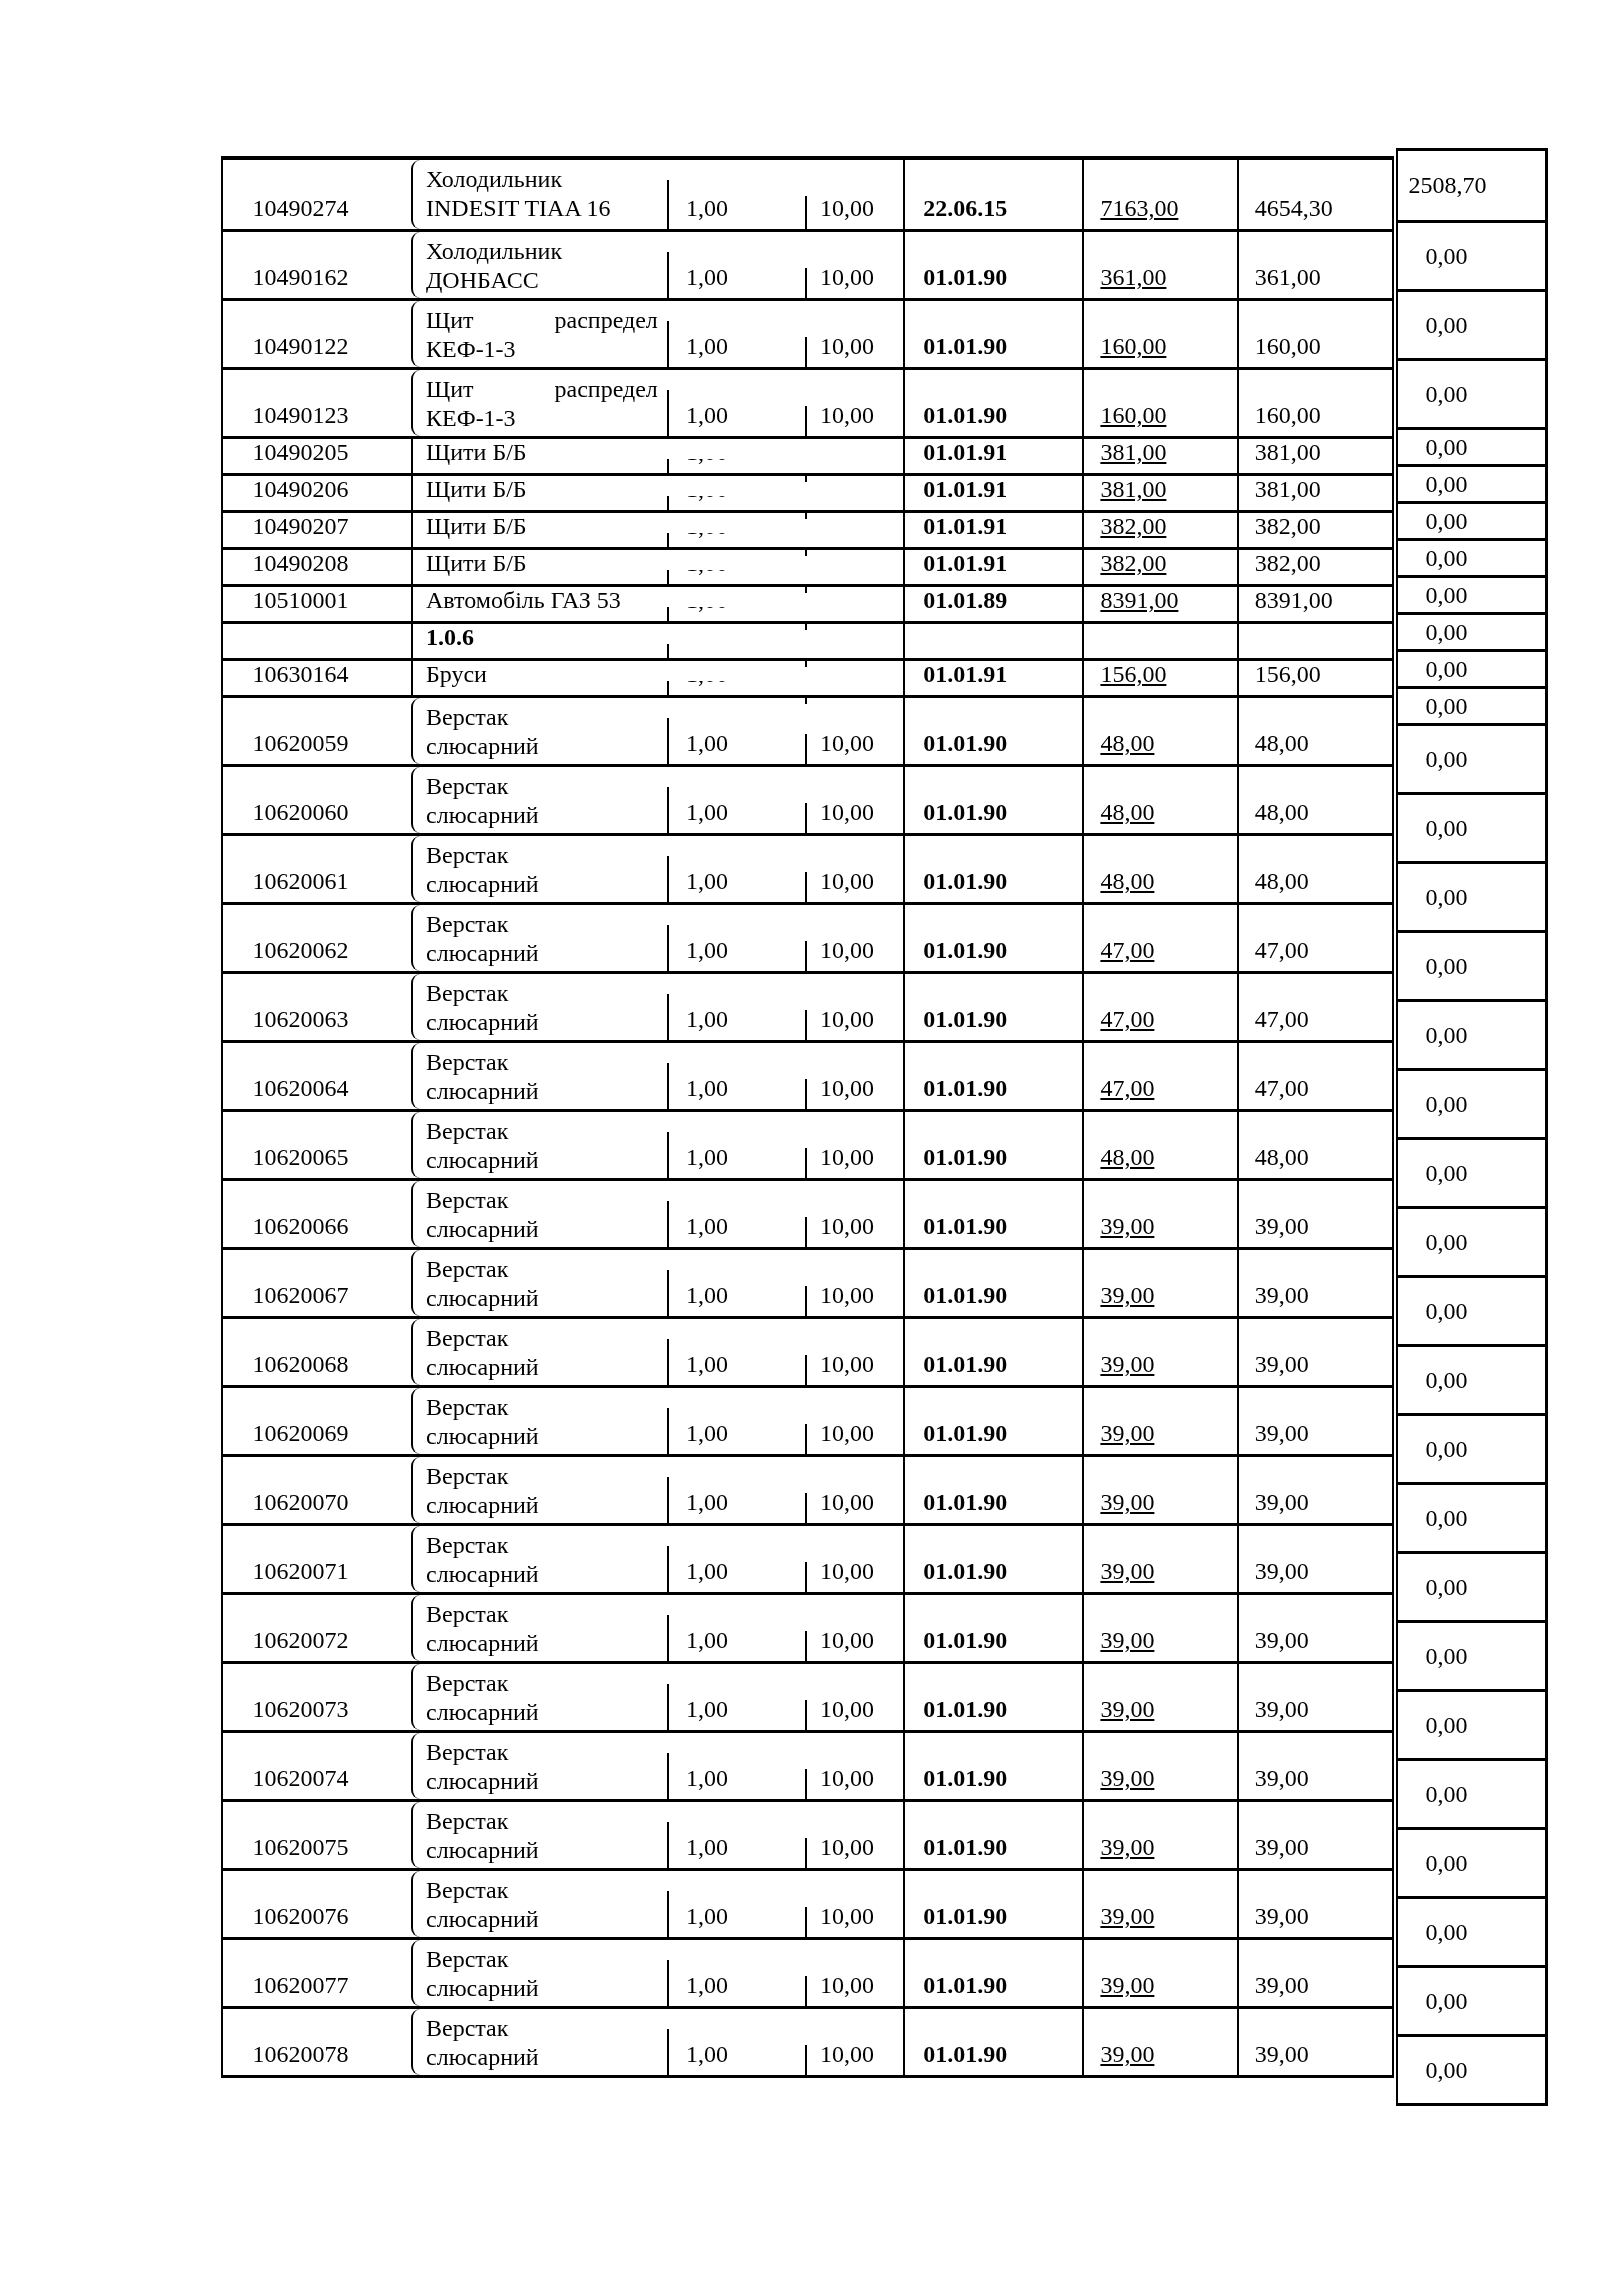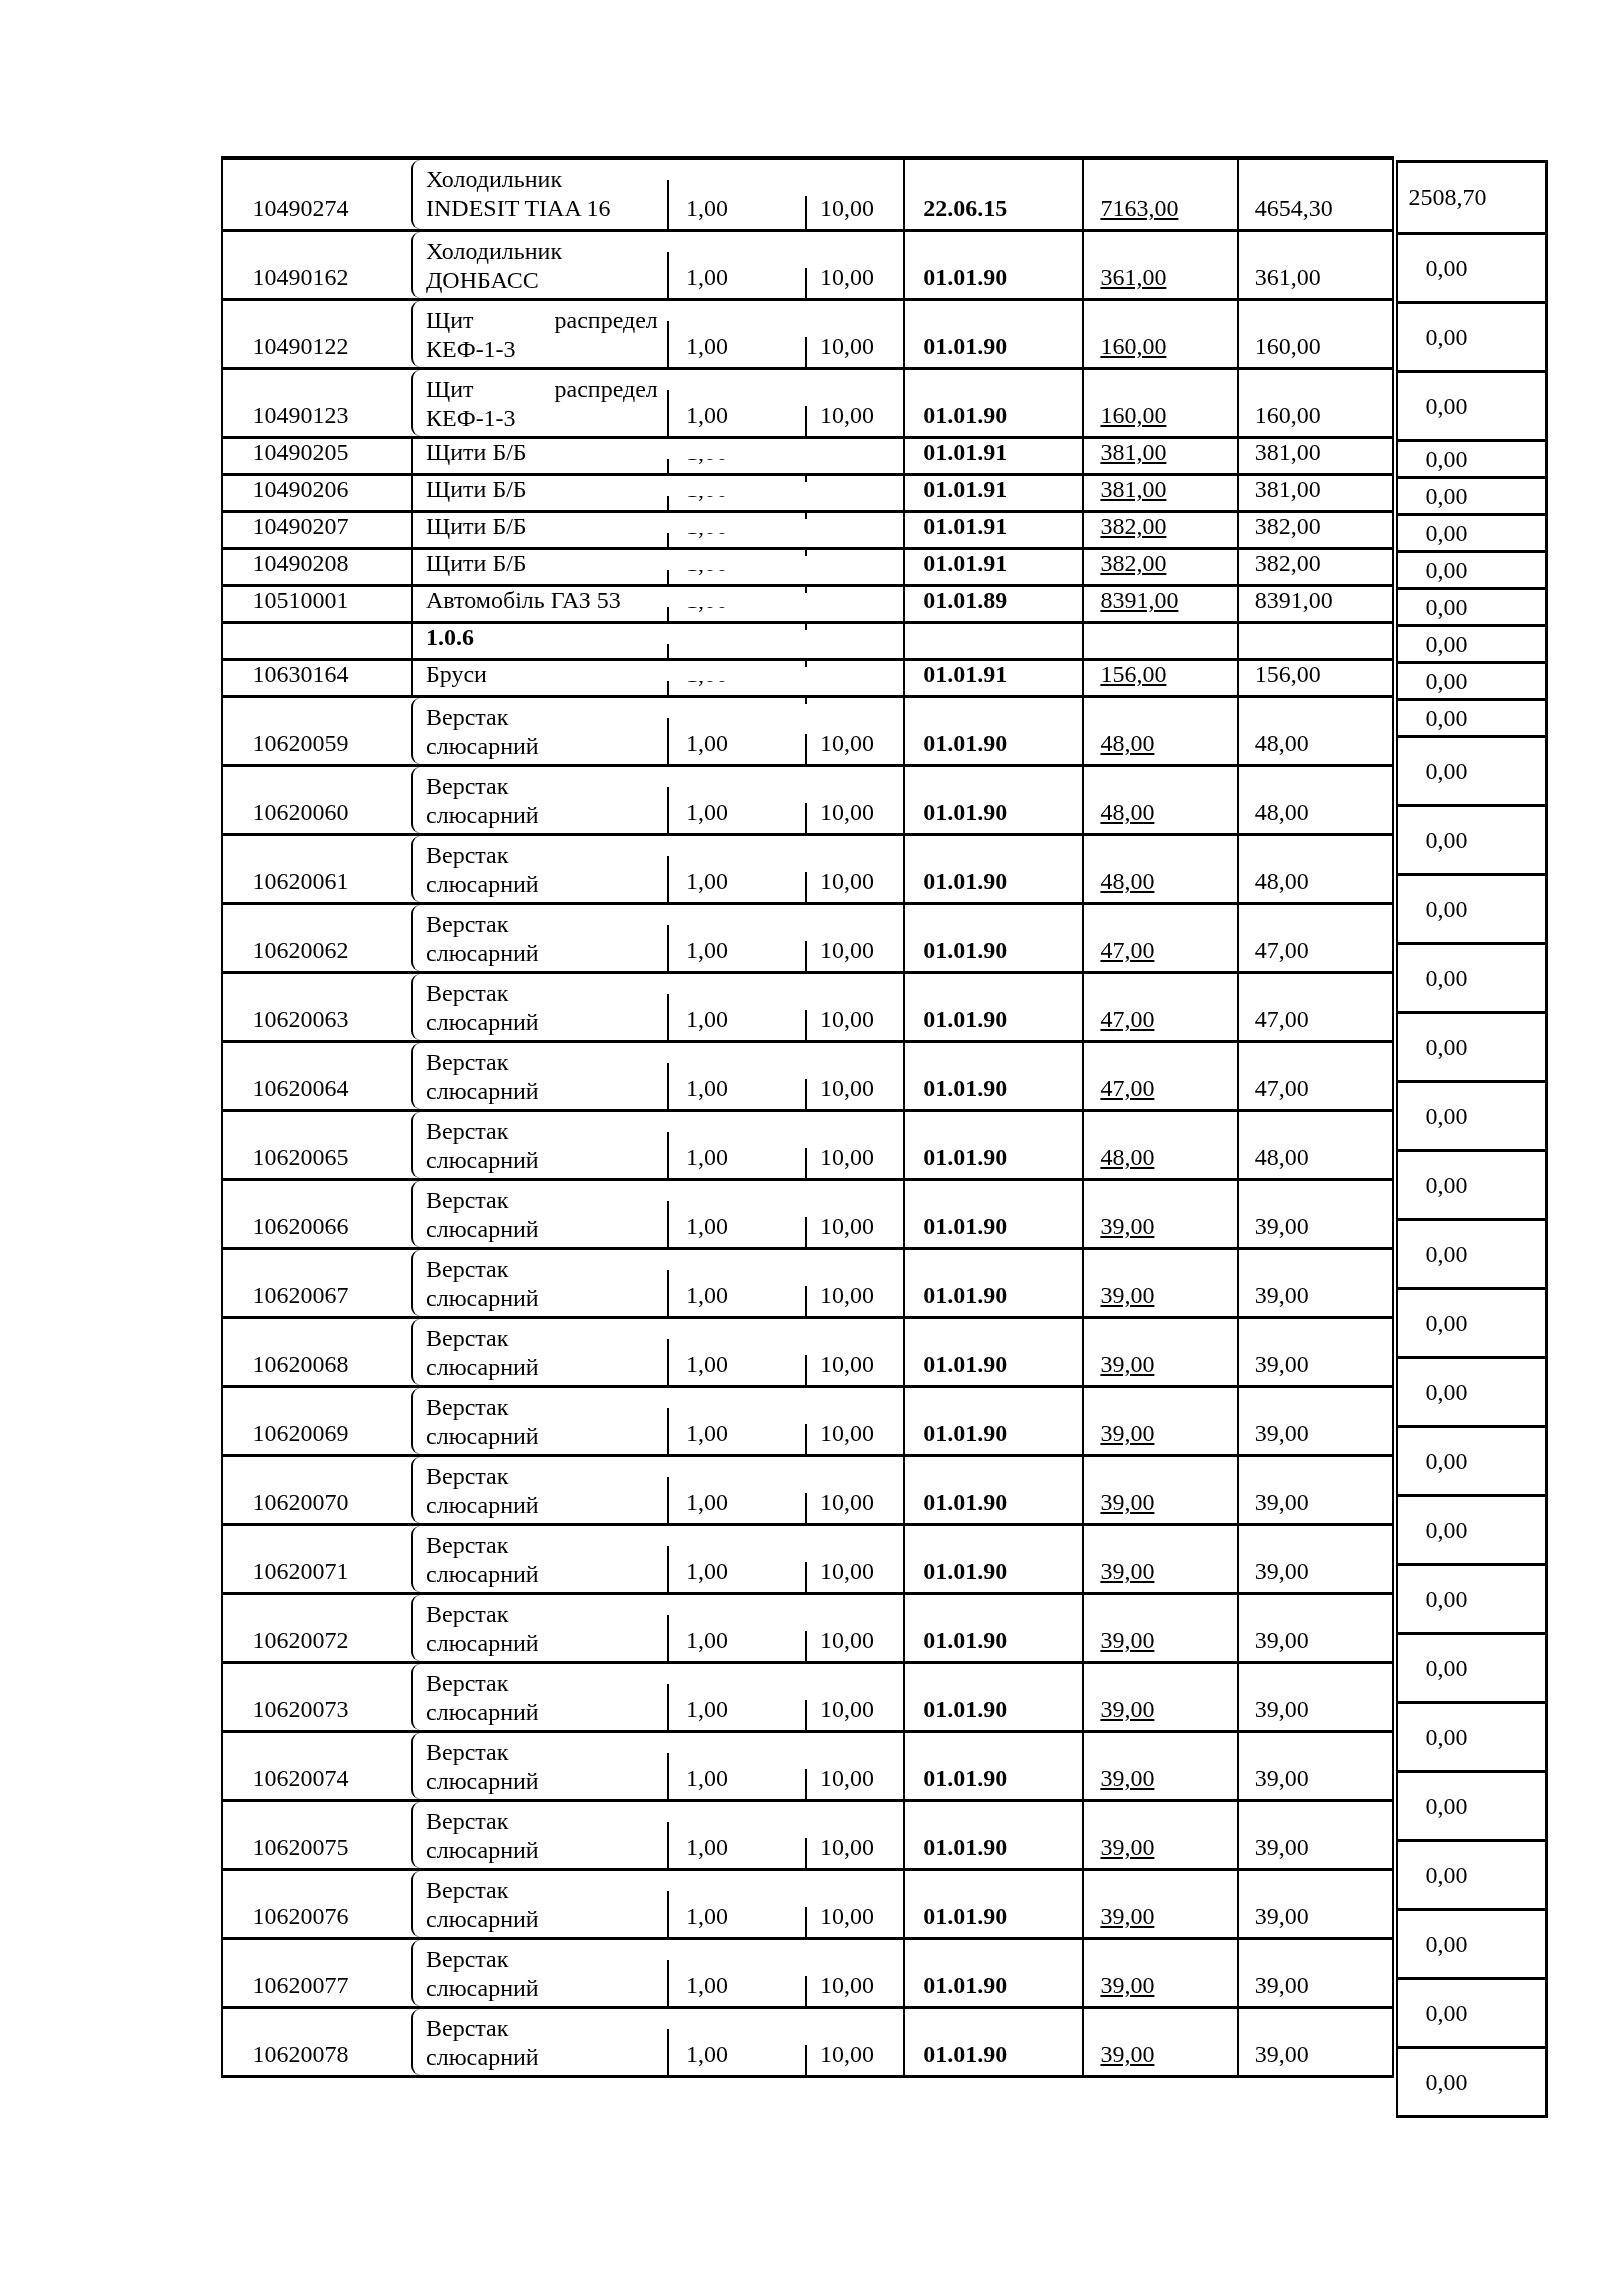--- a/index.html
+++ b/index.html
@@ -62,21 +62,21 @@
   }
   .name-line1 {
     display: flex;
     justify-content: space-between;
   }
   .c-name.bold { font-weight: bold; }
   
   .amount-col {
     position: absolute;
     left: 1396px;
-    top: 160px;
+    top: 148px;
     width: 152px;
     box-sizing: border-box;
     border-left: 2px solid #000;
     border-right: 3.9px solid #000;
     border-top: 3.9px solid #000;
     border-bottom: 3.3px solid #000;
     background: #fff;
   }
   .amount-cell {
     box-sizing: border-box;

